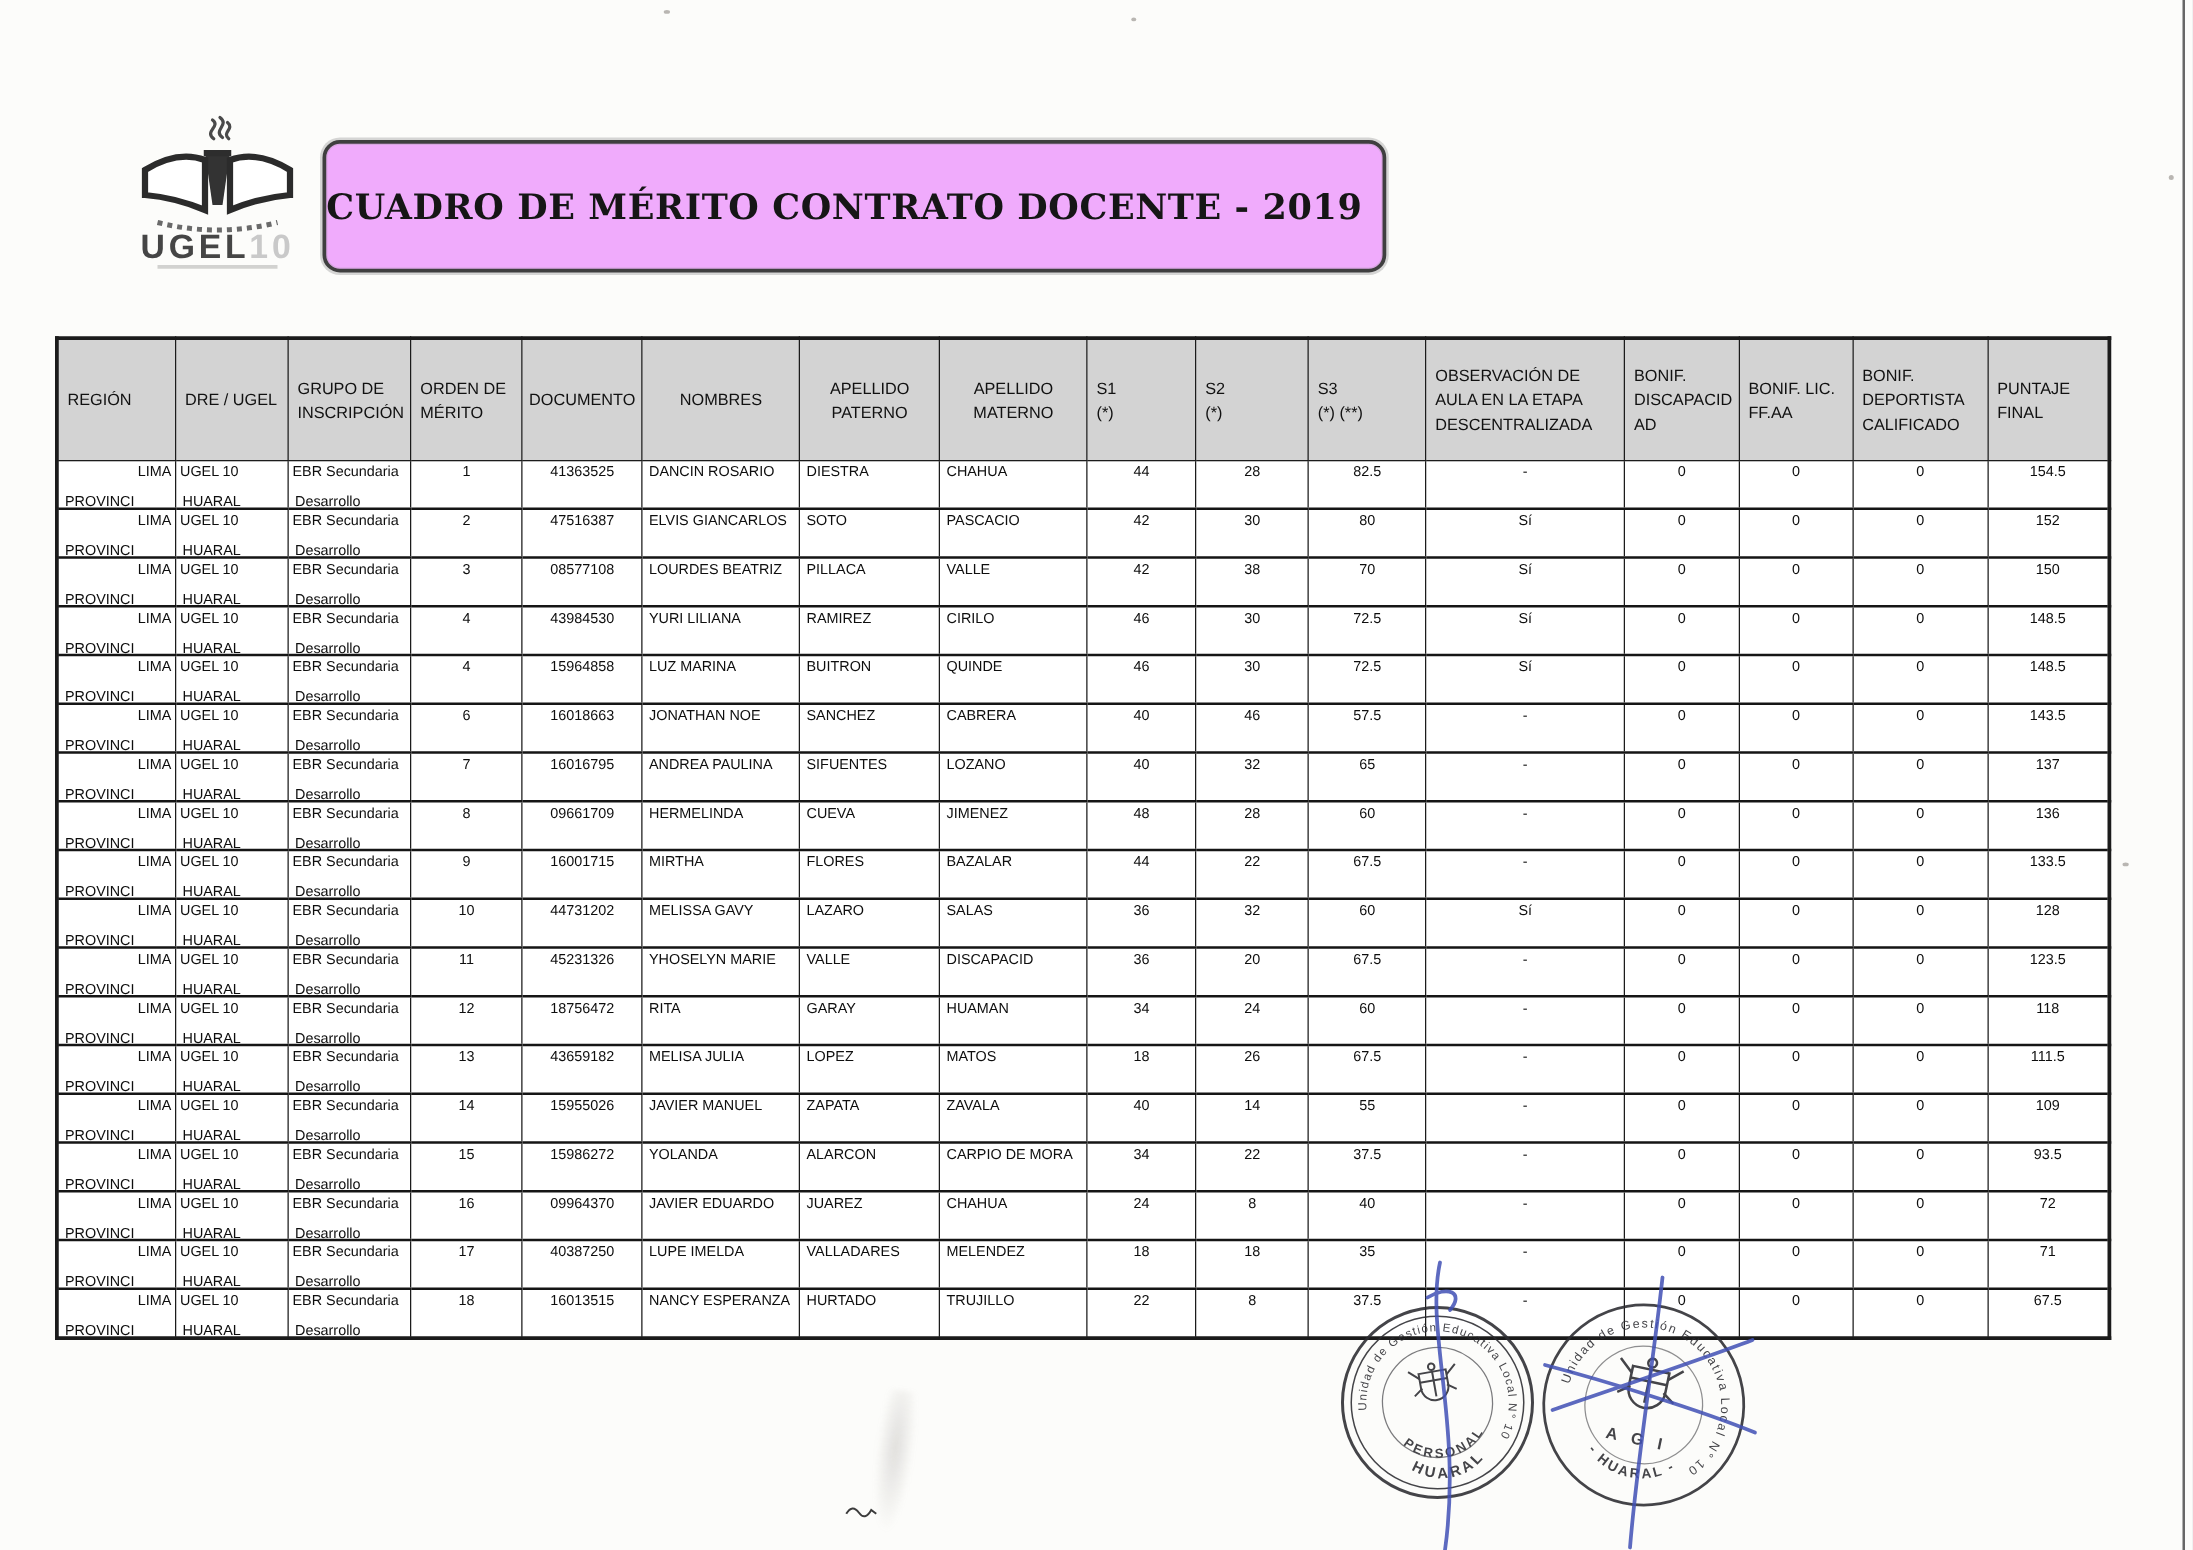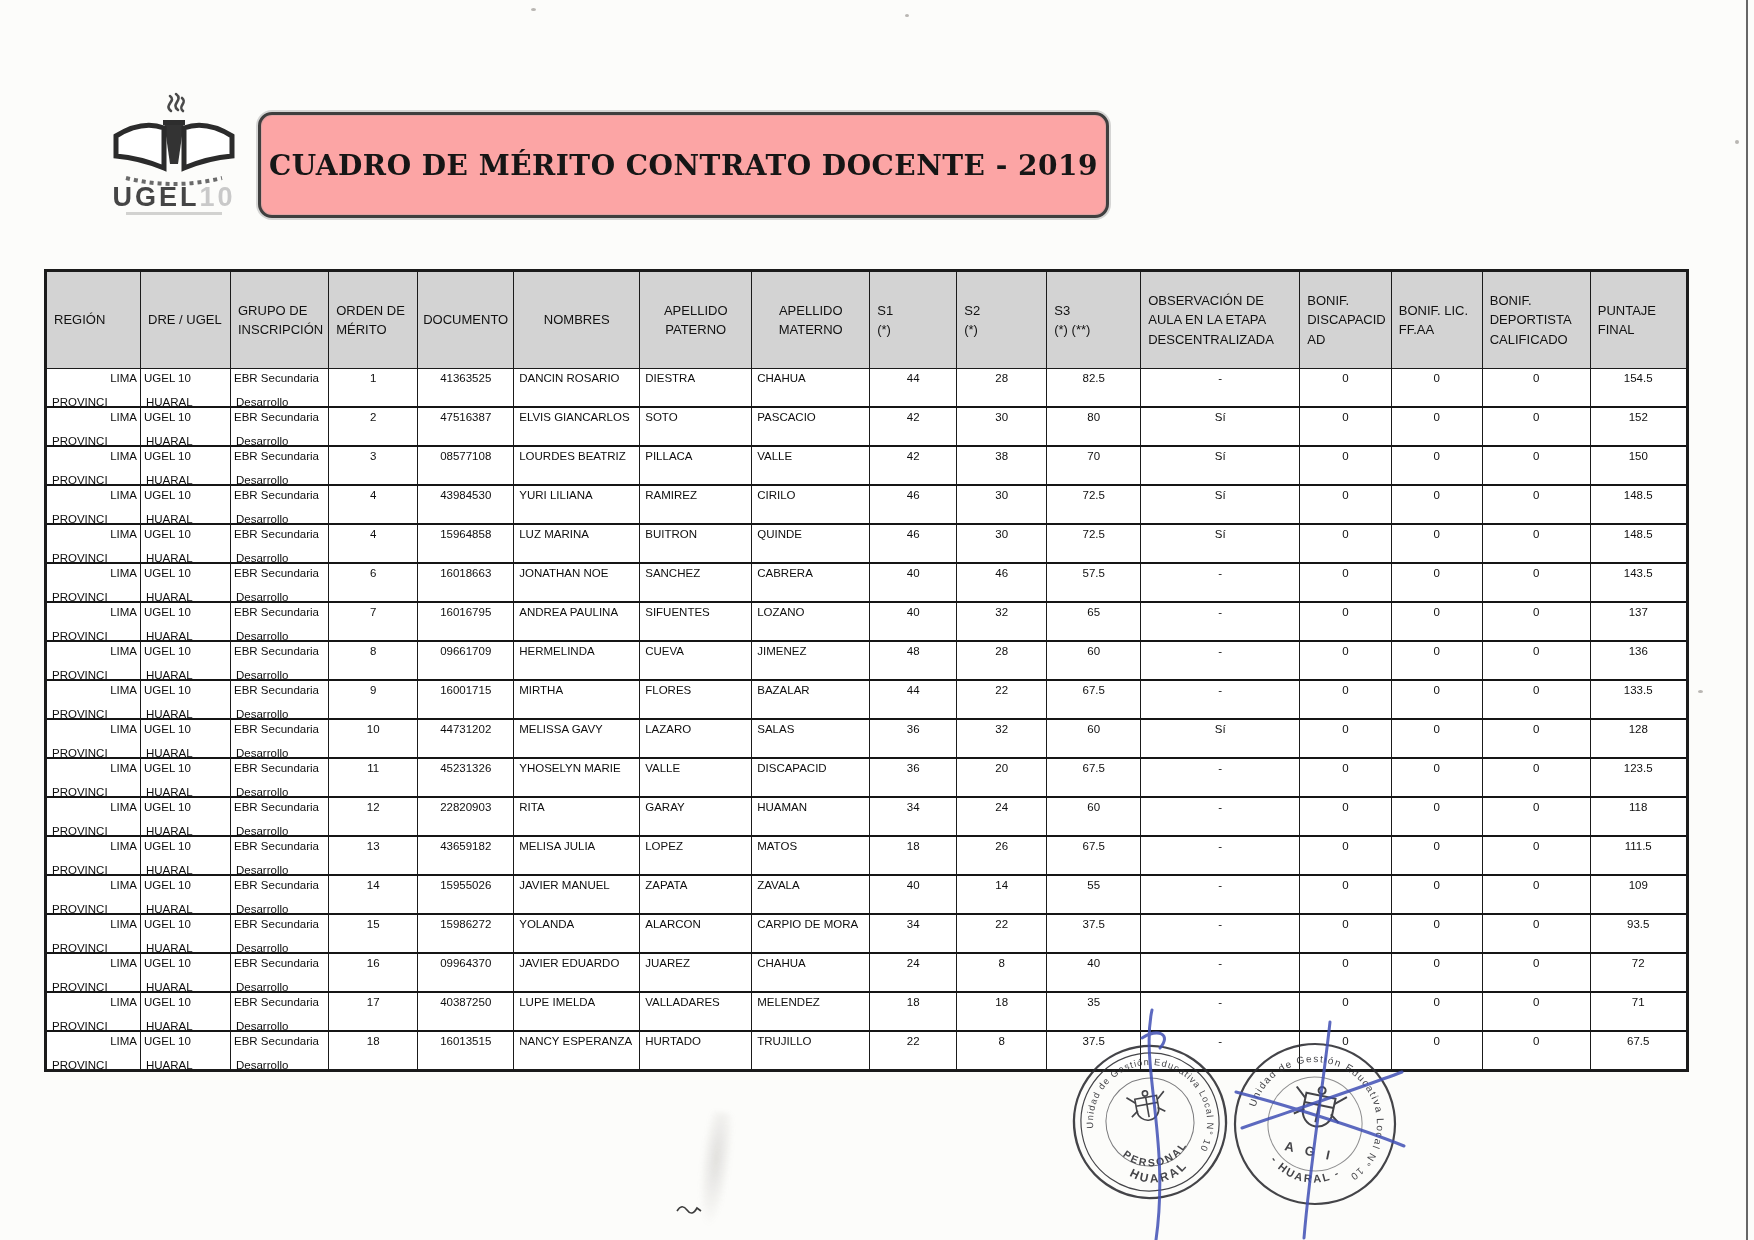--- a/index.html
+++ b/index.html
@@ -5,22 +5,22 @@
   html,body{margin:0;padding:0;background:#e8e8e8;}
   #page{position:relative;width:1754px;height:1240px;background:#fcfcfa;overflow:hidden;
         font-family:"Liberation Sans",sans-serif;color:#141414;}
 
   
   #logo{position:absolute;left:92px;top:90px;width:160px;height:130px;}
   
   #titlebox{position:absolute;left:258px;top:112px;width:845px;height:100px;
             border:3px solid #3f3f3f;border-radius:14px;
             box-shadow:0 0 0 2px rgba(140,140,140,.35), inset 0 0 0 1px rgba(160,160,160,.3);
-            display:flex;flex-direction:column;justify-content:center;align-items:center;
-            background:#fca5a5;}
+            display:flex;flex-direction:column;justify-content:center;align-items:flex-start;
+            background:#f0abfc;}
   #titlebox .t1{font-family:"DejaVu Serif",serif;font-weight:bold;font-size:28px;letter-spacing:.5px;color:#161616;}
   #titlebox .t2{font-family:"DejaVu Serif",serif;font-weight:bold;font-size:25px;margin-top:4px;color:#161616;}
 
   
   #merit-table{position:absolute;left:44px;top:269px;border-collapse:collapse;table-layout:fixed;
                border:3px solid #1b1b1b;background:#fff;}
   #merit-table th{background:#d3d3d3;border:1px solid #1b1b1b;height:96px;font-size:13px;font-weight:400;
                   color:#111;line-height:1.5;white-space:pre-line;vertical-align:middle;padding:0 5px;}
   #merit-table th.hl{text-align:left;padding-left:7px;}
   #merit-table th.hc{text-align:center;}
@@ -433,21 +433,21 @@
           </td>
           <td class="tdtwo lft">
             <div class="lt">UGEL 10</div>
             <div class="lb">HUARAL</div>
           </td>
           <td class="tdtwo lft">
             <div class="lt">EBR Secundaria</div>
             <div class="lb">Desarrollo</div>
           </td>
           <td class="tc">12</td>
-          <td class="tc">22820903</td>
+          <td class="tc">18756472</td>
           <td class="tl">RITA</td>
           <td class="tl">GARAY</td>
           <td class="tl">HUAMAN</td>
           <td class="tc">34</td>
           <td class="tc">24</td>
           <td class="tc">60</td>
           <td class="tc">-</td>
           <td class="tc">0</td>
           <td class="tc">0</td>
           <td class="tc">0</td>

